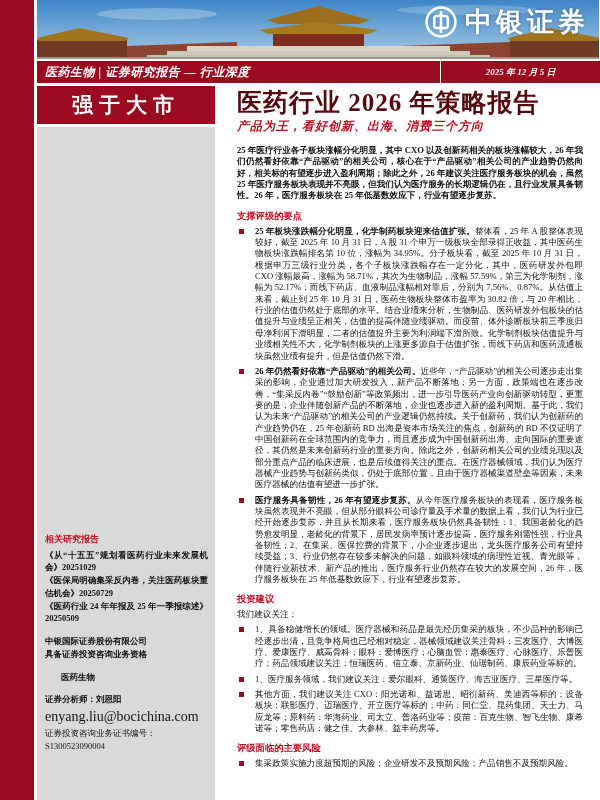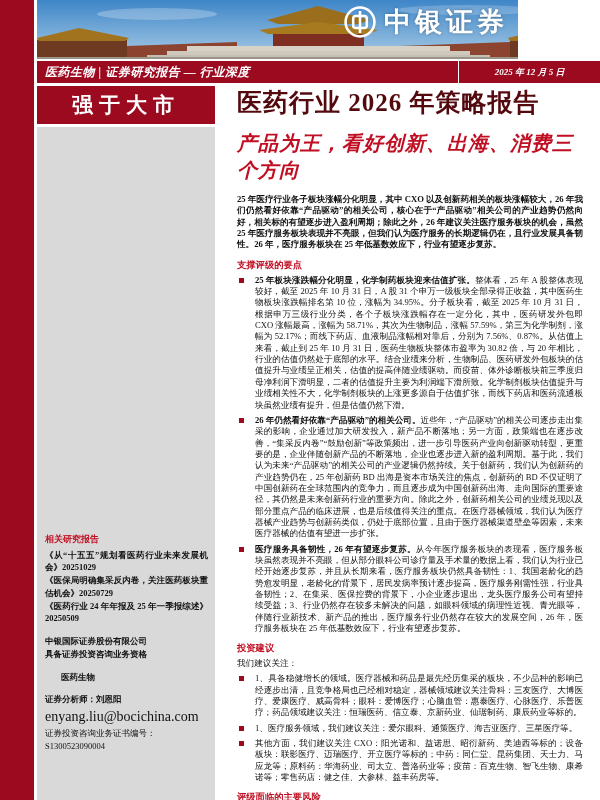--- a/index.html
+++ b/index.html
@@ -4,32 +4,32 @@
 <style>
   * { margin:0; padding:0; box-sizing:border-box; }
   html,body { width:600px; height:800px; background:#fff; overflow:hidden;
               font-family:"Liberation Serif","DejaVu Serif",serif; color:#111; }
   .page { position:relative; width:600px; height:800px; background:#fff; }
 
   
   .edge-strip { position:absolute; left:0; top:0; width:34px; height:800px; background:#9c0a20; }
 
   
-  .banner { position:absolute; left:37px; top:0; width:481px; height:59px; overflow:hidden; }
+  .banner { position:absolute; left:37px; top:0; width:562px; height:59px; overflow:hidden; }
   .banner svg { display:block; }
   .logo-wrap { position:absolute; right:10px; top:4px; display:flex; align-items:center; gap:7px; }
   .logo-circle { width:34px; height:34px; }
   .logo-text { color:#fff; font-size:27px; font-weight:bold; letter-spacing:4px;
                text-shadow:0 0 3px rgba(0,0,0,.35); white-space:nowrap; }
 
   
   .red-bar { position:absolute; left:37px; top:61px; width:563px; height:22px; background:#9c0a20;
              display:flex; align-items:center; color:#fff; }
   .red-bar .left-cell { flex:1; padding-left:8px; font-size:12px; font-weight:bold; font-style:italic; letter-spacing:.5px; }
-  .red-bar .date-cell { width:142px; border-left:1.5px solid #fff; height:100%;
+  .red-bar .date-cell { width:160px; border-left:1.5px solid #fff; height:100%;
                         display:flex; align-items:center; justify-content:center;
                         font-size:9px; font-weight:bold; font-style:italic; }
 
   
   .rating-badge { position:absolute; left:37px; top:86px; width:178px; height:38px; background:#9c0a20;
                   display:flex; align-items:center; justify-content:center;
                   color:#fff; font-size:21px; font-weight:bold; letter-spacing:6px; }
 
   
   .side-panel { position:absolute; left:37px; top:127px; width:178px; height:752px; background:#d9d9d9; }
@@ -39,22 +39,22 @@
   .report-item { font-weight:bold; text-align:justify; }
   .side-company { margin-top:10px; font-weight:bold; }
   .side-industry { margin-top:10px; font-weight:bold;padding-left:16px; }
   .side-analyst { margin-top:10px; font-weight:bold; }
   .side-email { font-family:"Liberation Serif",serif; font-size:14px; }
   .side-cert { font-size:8.5px; }
 
   
   .main-col { position:absolute; left:237px; top:88px; width:346px; }
   .doc-title { color:#53090e; font-size:25px; font-weight:bold; letter-spacing:1px; line-height:1.2; }
-  .doc-subtitle { color:#c00e22; font-size:20px; font-style:italic; font-weight:bold;
-                  margin-top:12px; letter-spacing:1px; }
+  .doc-subtitle { color:#c00e22; font-size:12px; font-style:italic; font-weight:bold;
+                  margin-top:0; letter-spacing:1px; }
   .intro { margin-top:10px; font-size:8.6px; font-weight:bold; line-height:1.32; text-align:justify; }
   .sec-heading { color:#c00e22; font-size:9.3px; font-weight:bold; margin-top:8px; margin-bottom:3px; }
   .plain-line { font-size:8.6px; margin-bottom:3px; }
   ul.blist { list-style:none; }
   ul.blist li { position:relative; padding-left:18px; font-size:8.6px; line-height:1.32;
                 text-align:justify; margin-bottom:4px; }
   .sq { position:absolute; left:2px; top:3px; width:5px; height:5px; background:#9c0a20; }
   .lead { font-weight:bold; }
 </style>
 </head>

